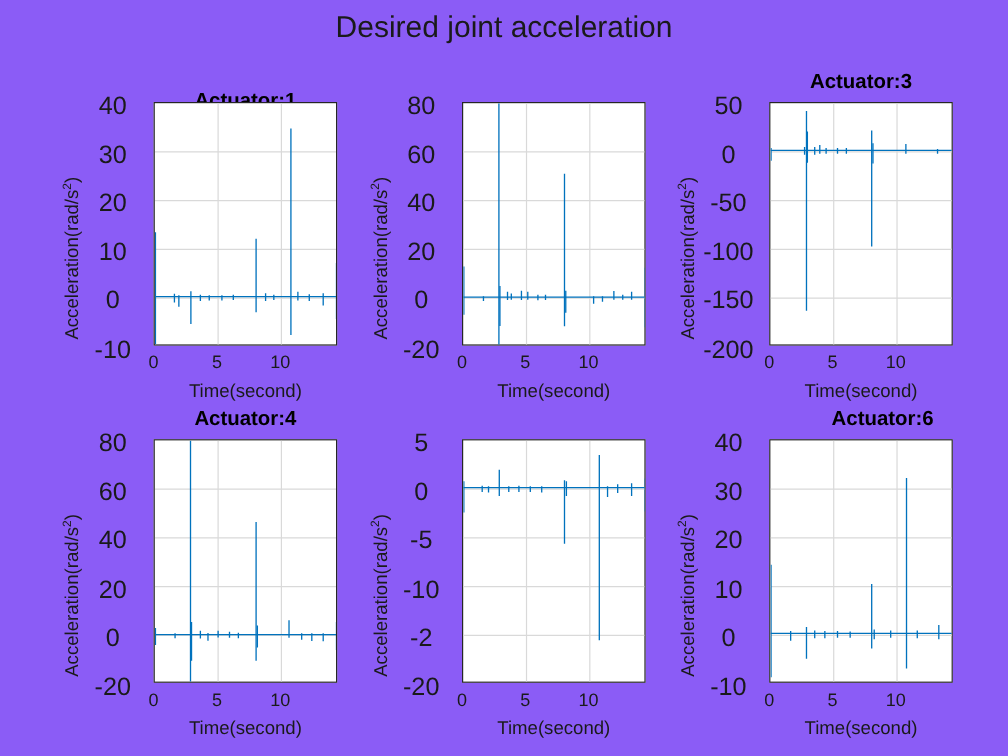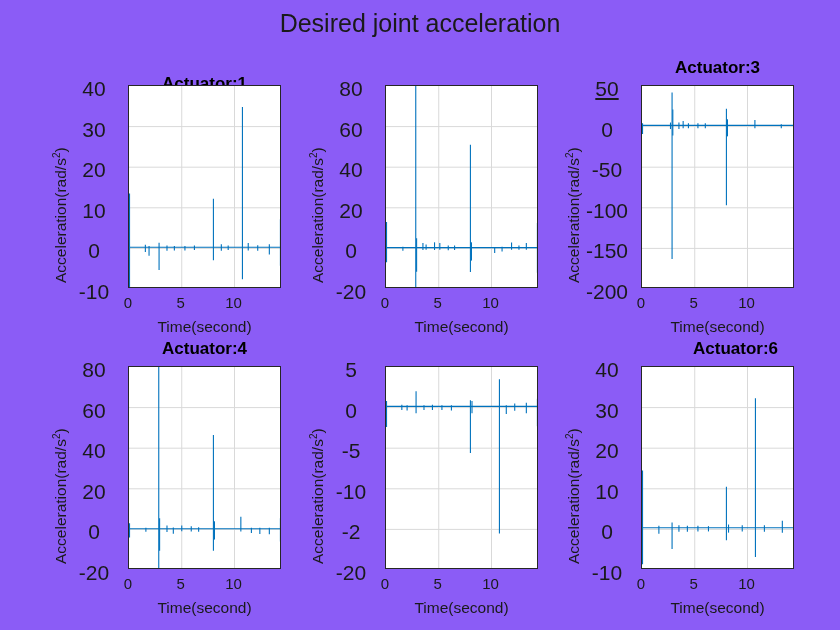--- a/index.html
+++ b/index.html
@@ -206,21 +206,21 @@
               <line x1="139.28275862068963" x2="139.28275862068963" y1="38.16399999999999" y2="42.22399999999999"></line>
               <line x1="151.94482758620688" x2="151.94482758620688" y1="31.668000000000006" y2="48.72"></line>
             </g>
           </svg>
         </div>
         <div class="ytick" style="left: 579px; top: 281px; width: 56px;">-200</div>
         <div class="ytick" style="left: 579px; top: 240.4px; width: 56px;">-150</div>
         <div class="ytick" style="left: 579px; top: 199.8px; width: 56px;">-100</div>
         <div class="ytick" style="left: 579px; top: 159.2px; width: 56px;">-50</div>
         <div class="ytick" style="left: 579px; top: 118.6px; width: 56px;">0</div>
-        <div class="ytick" style="left: 579px; top: 78px; width: 56px; text-decoration: underline;">50</div>
+        <div class="ytick" style="left: 579px; top: 78px; width: 56px;">50</div>
         <div class="xtick" style="left: 616px; top: 295px; width: 50px;">0</div>
         <div class="xtick" style="left: 668.759px; top: 295px; width: 50px;">5</div>
         <div class="xtick" style="left: 721.517px; top: 295px; width: 50px;">10</div>
         <div class="xlabel" style="left: 601px; top: 318px; width: 233px;">Time(second)</div>
         <div class="ylabel" style="left: 564px; top: 283px;"><span>Acceleration(rad/s</span><sup>2</sup><span>)</span></div>
       </div>
       <div class="subplot" style="left: 0px; top: 0px; width: 840px; height: 630px;">
         <div class="sp-title" style="left: 88px; top: 339px; width: 233px;">Actuator:4</div>
         <div class="axes-box" style="left: 128px; top: 366px; width: 153px; height: 203px; border-color: rgb(38, 38, 38); background: rgb(255, 255, 255);">
           <svg width="153" height="203" viewBox="0 0 153 203">

